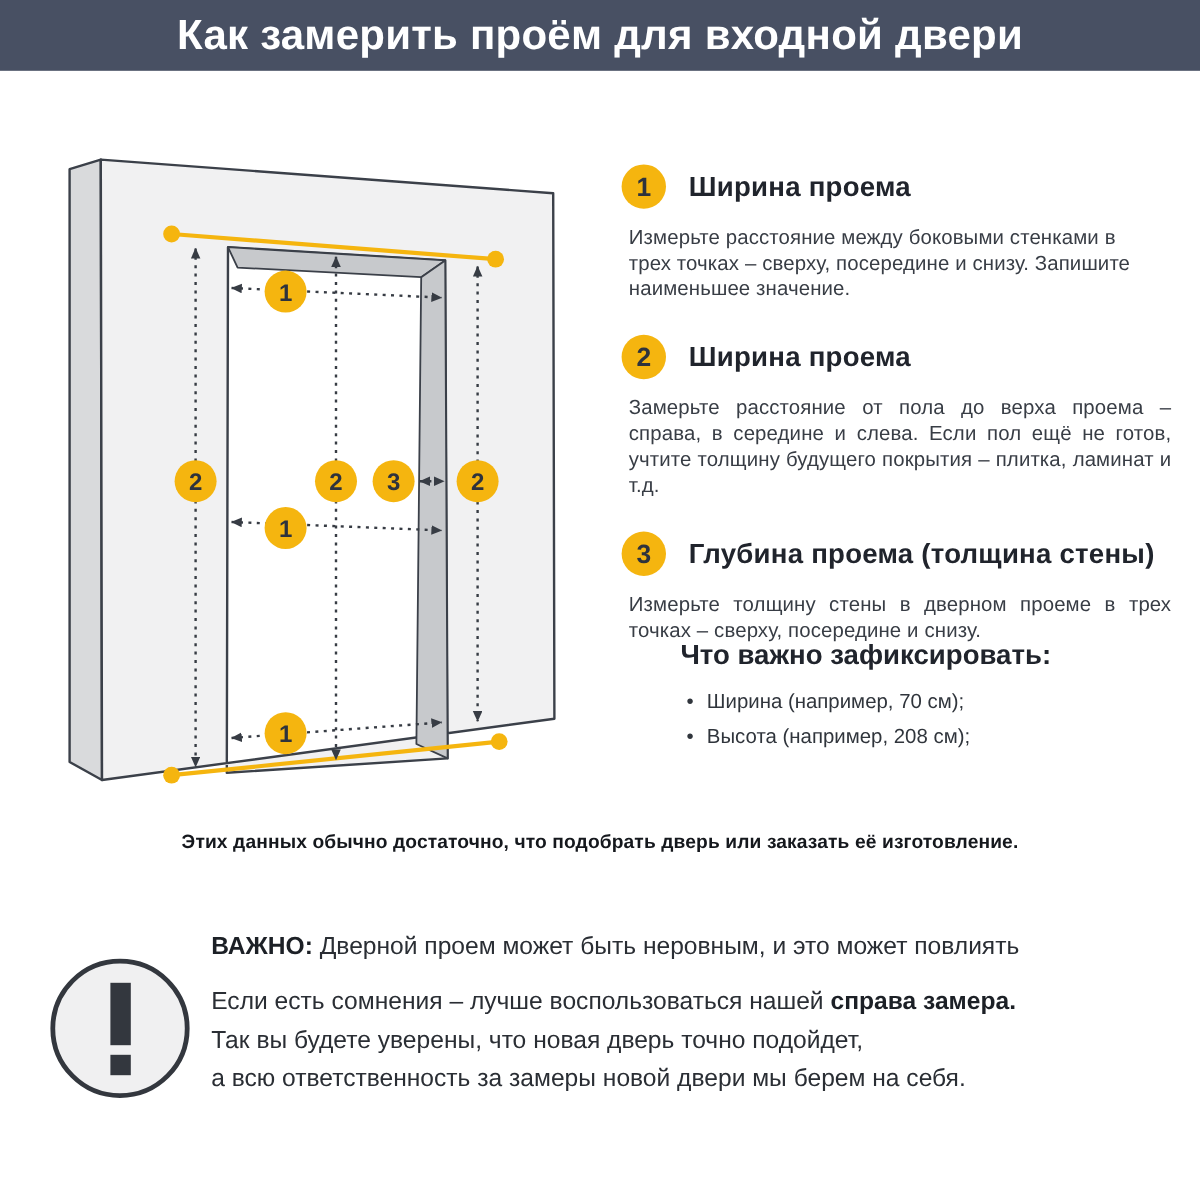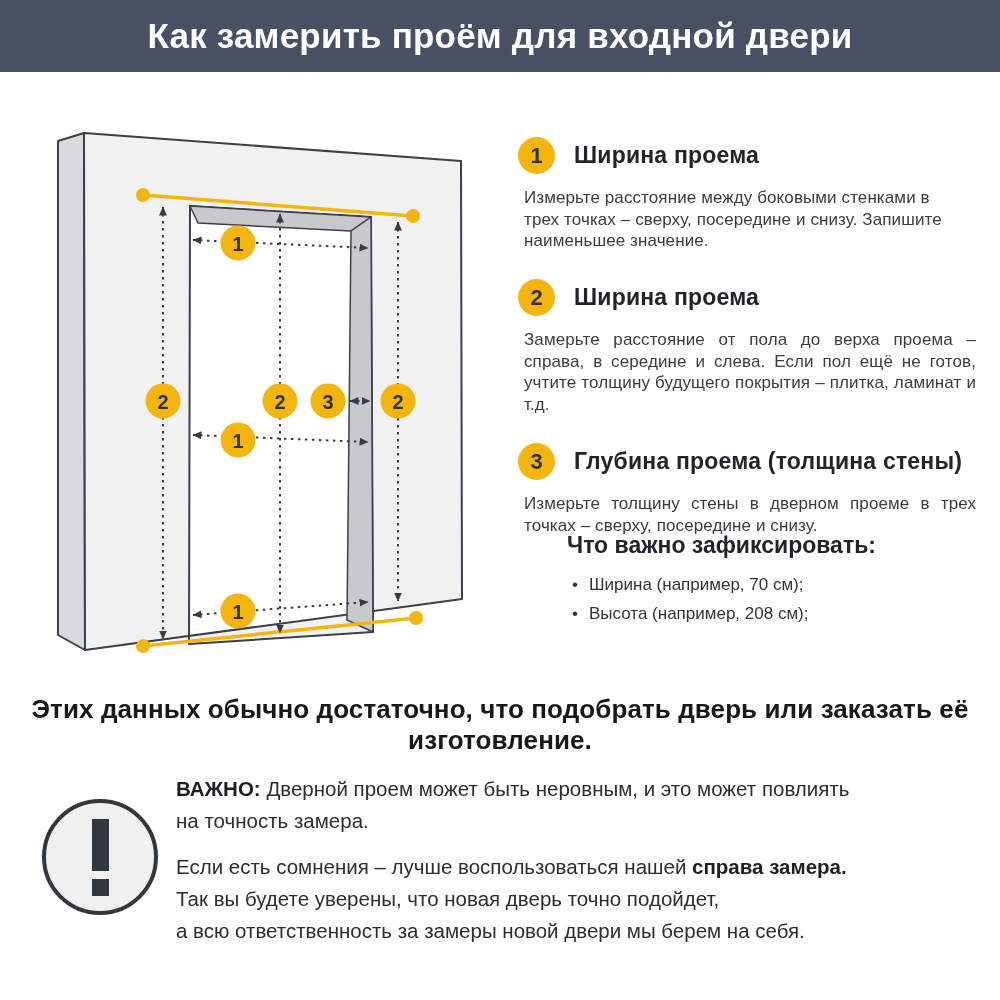--- a/index.html
+++ b/index.html
@@ -2,21 +2,21 @@
 <html lang="ru"><head>
 <meta charset="utf-8">
 <style>
   html,body{margin:0;padding:0;background:#ffffff;}
   .page{
     position:relative;width:1000px;height:1000px;background:#ffffff;overflow:hidden;
     font-family:"Liberation Sans",sans-serif;color:#2c3037;
   }
   
   .header{
-    position:absolute;left:0;top:0;width:1000px;height:72px;background:#485063;
+    position:absolute;left:0;top:0;width:1000px;height:59px;background:#485063;
     display:flex;align-items:center;justify-content:center;
   }
   .header h1{
     margin:0;color:#ffffff;font-size:35px;font-weight:bold;letter-spacing:.2px;
   }
   
   .diagram{position:absolute;left:20px;top:113px;}
   .badge-num{font:bold 20px "Liberation Sans",sans-serif;fill:#2e333d;}
   
   .step{position:absolute;left:518px;width:462px;}
@@ -37,21 +37,21 @@
   .checklist ul{margin:12px 0 0 0;padding:0;list-style:none;}
   .checklist li{
     position:relative;padding-left:22px;font-size:17px;line-height:28.5px;color:#30353c;
   }
   .checklist li::before{
     content:"\2022";position:absolute;left:5px;top:0;color:#30353c;font-size:17px;
   }
   
   .summary{
     position:absolute;left:0;top:694px;width:1000px;text-align:center;
-    font-size:26px;font-weight:bold;color:#15181d;letter-spacing:.1px;
+    font-size:16px;font-weight:bold;color:#15181d;letter-spacing:.1px;
   }
   
   .notice-icon{
     position:absolute;left:42px;top:799px;width:108px;height:108px;border-radius:50%;
     background:#f0f0f1;border:4px solid #33373e;
     display:flex;flex-direction:column;align-items:center;justify-content:center;gap:8px;
   }
   .excl-bar{width:17px;height:52px;background:#33373e;}
   .excl-dot{width:17px;height:17px;background:#33373e;}
   .notice-text{position:absolute;left:176px;top:773px;width:800px;}
@@ -149,19 +149,19 @@
 
   <div class="summary">Этих данных обычно достаточно, что подобрать дверь или заказать её изготовление.</div>
 
   <div class="notice-icon">
     <div class="excl-bar"></div>
     <div class="excl-dot"></div>
   </div>
   <div class="notice-text">
     <p><span class="b">ВАЖНО:</span>
       <span>Дверной проем может быть неровным, и это может повлиять</span><br>
-      <span>на точность замера.</span></p>
+      </p>
     <p class="para2"><span>Если есть сомнения – лучше воспользоваться нашей </span><span class="b">справа замера.</span><br>
       <span>Так вы будете уверены, что новая дверь точно подойдет,</span><br>
       <span>а всю ответственность за замеры новой двери мы берем на себя.</span></p>
   </div>
 
 </div>
 
 </body></html>

